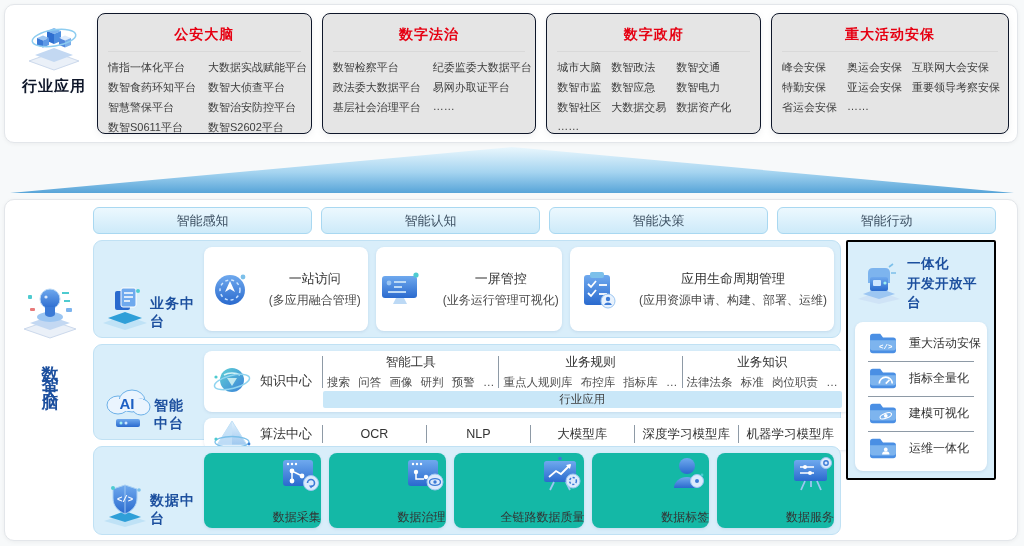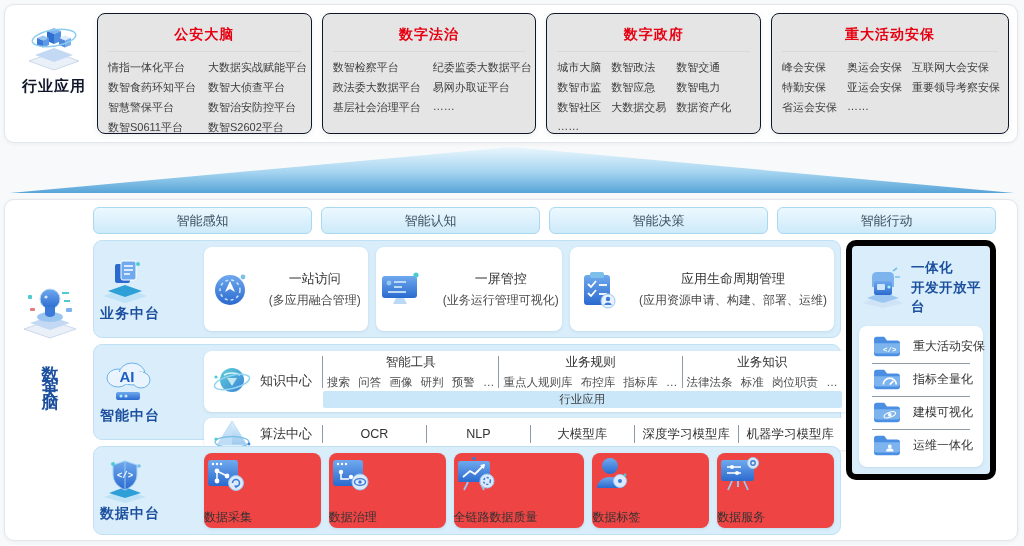--- a/index.html
+++ b/index.html
@@ -33,21 +33,21 @@
   .cap-bar{flex:1;background:linear-gradient(180deg,#ecf8fe,#cdeaf9);border:1px solid #a9d8f1;border-radius:6px;
     display:flex;align-items:center;justify-content:center;font-size:13px;color:#3d5062}
   .brain-side{position:absolute;left:4px;top:84px;width:82px;display:flex;flex-direction:column;align-items:center}
   .brain-label{writing-mode:vertical-rl;font-size:17px;font-weight:bold;color:#1c4f9e;letter-spacing:9px;margin-top:12px}
 
   .mid-row{position:absolute;left:88px;width:748px;background:#d9eefa;border:1px solid #c0e1f4;border-radius:9px;
     display:flex;padding:6px;gap:8px}
   #business-row{top:40px;height:98px}
   #intel-row{top:144px;height:96px}
   #data-row{top:246px;height:89px}
-  .row-head{flex:0 0 96px;display:flex;flex-direction:column;align-items:flex-start;justify-content:center}
+  .row-head{flex:0 0 96px;display:flex;flex-direction:row;align-items:flex-end;justify-content:center}
   .row-label{font-size:14px;font-weight:bold;color:#1c4f9e;margin-top:1px;letter-spacing:1px}
 
   .biz-card{background:#fff;border-radius:8px;display:flex;align-items:center;justify-content:center;gap:20px;
     box-shadow:0 1px 3px rgba(90,130,170,.18)}
   .biz-card .txt{text-align:center}
   .biz-card .t1{font-size:13px;color:#333;margin-bottom:4px}
   .biz-card .t2{font-size:12px;color:#4a4a4a;white-space:nowrap}
   #biz-c1{flex:.88}#biz-c2{flex:1}#biz-c3{flex:1.42}
 
   .intel-body{flex:1;display:flex;flex-direction:column;gap:6px}
@@ -62,27 +62,27 @@
   .k-group{flex:1;display:flex;flex-direction:column;align-items:center;gap:4px;padding:0 4px}
   .g-title{font-size:12.5px;color:#333}
   .g-items{font-size:11.5px;color:#4d4d4d;white-space:nowrap;word-spacing:5px}
   .meta-strip{height:17px;background:#c9e7f8;border-radius:2px;display:flex;align-items:center;justify-content:center;
     font-size:11.5px;color:#3d3d3d;margin:1px 0 0 1px}
   .algo-card{flex:1;background:#fff;border-radius:8px;display:flex;align-items:center;padding:0 10px 0 8px;
     box-shadow:0 1px 3px rgba(90,130,170,.18)}
   .a-items{flex:1;display:flex;align-items:center}
   .a-item{flex:1;text-align:center;font-size:12.5px;color:#333;white-space:nowrap;padding:0 4px}
 
-  .data-card{flex:1;background:#ef4444;border-radius:8px;display:flex;flex-direction:column;align-items:flex-start;
+  .data-card{flex:1;background:#14b8a6;border-radius:8px;display:flex;flex-direction:column;align-items:flex-end;
     justify-content:center;gap:16px;box-shadow:0 1px 3px rgba(90,130,170,.18)}
   .data-card .label{font-size:12px;color:#333;white-space:nowrap}
   .data-card.wide{flex:1.12}
 
   .dev-panel{position:absolute;left:841px;top:40px;width:150px;height:240px;background:#d9eefa;
-    border:6px solid #000000;border-radius:10px;display:flex;flex-direction:column}
+    border:2px solid #000000;border-radius:2px;display:flex;flex-direction:column}
   .dev-head{display:flex;align-items:center;gap:5px;padding:12px 6px 9px 8px}
   .dev-title{font-size:13.5px;font-weight:bold;color:#1c4f9e;line-height:1.45;letter-spacing:.5px}
   .dev-card{flex:1;background:#fff;border-radius:8px;margin:0 7px 7px;display:flex;flex-direction:column;
     padding:5px 0;box-shadow:0 1px 3px rgba(90,130,170,.18)}
   .dev-item{flex:1;display:flex;align-items:center;gap:11px;padding:0 13px}
   .dev-item .label{font-size:12px;color:#333;white-space:nowrap}
   .dev-sep{height:1px;background:#8e9aa6;margin:0 13px}
   .ico{flex:0 0 auto;display:block}
 </style>
 </head>

